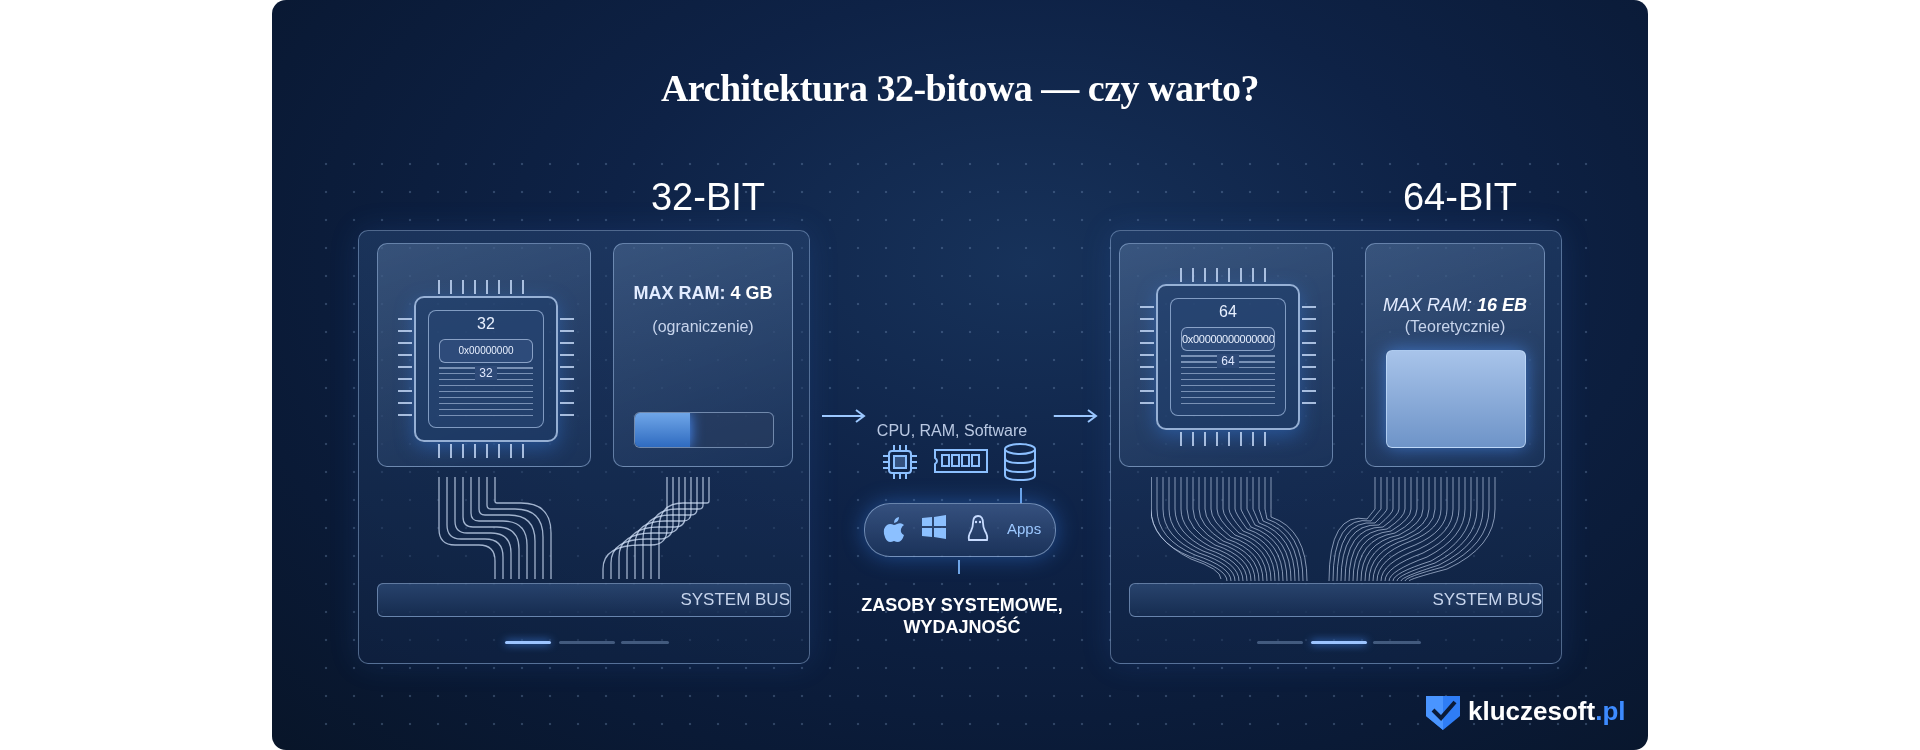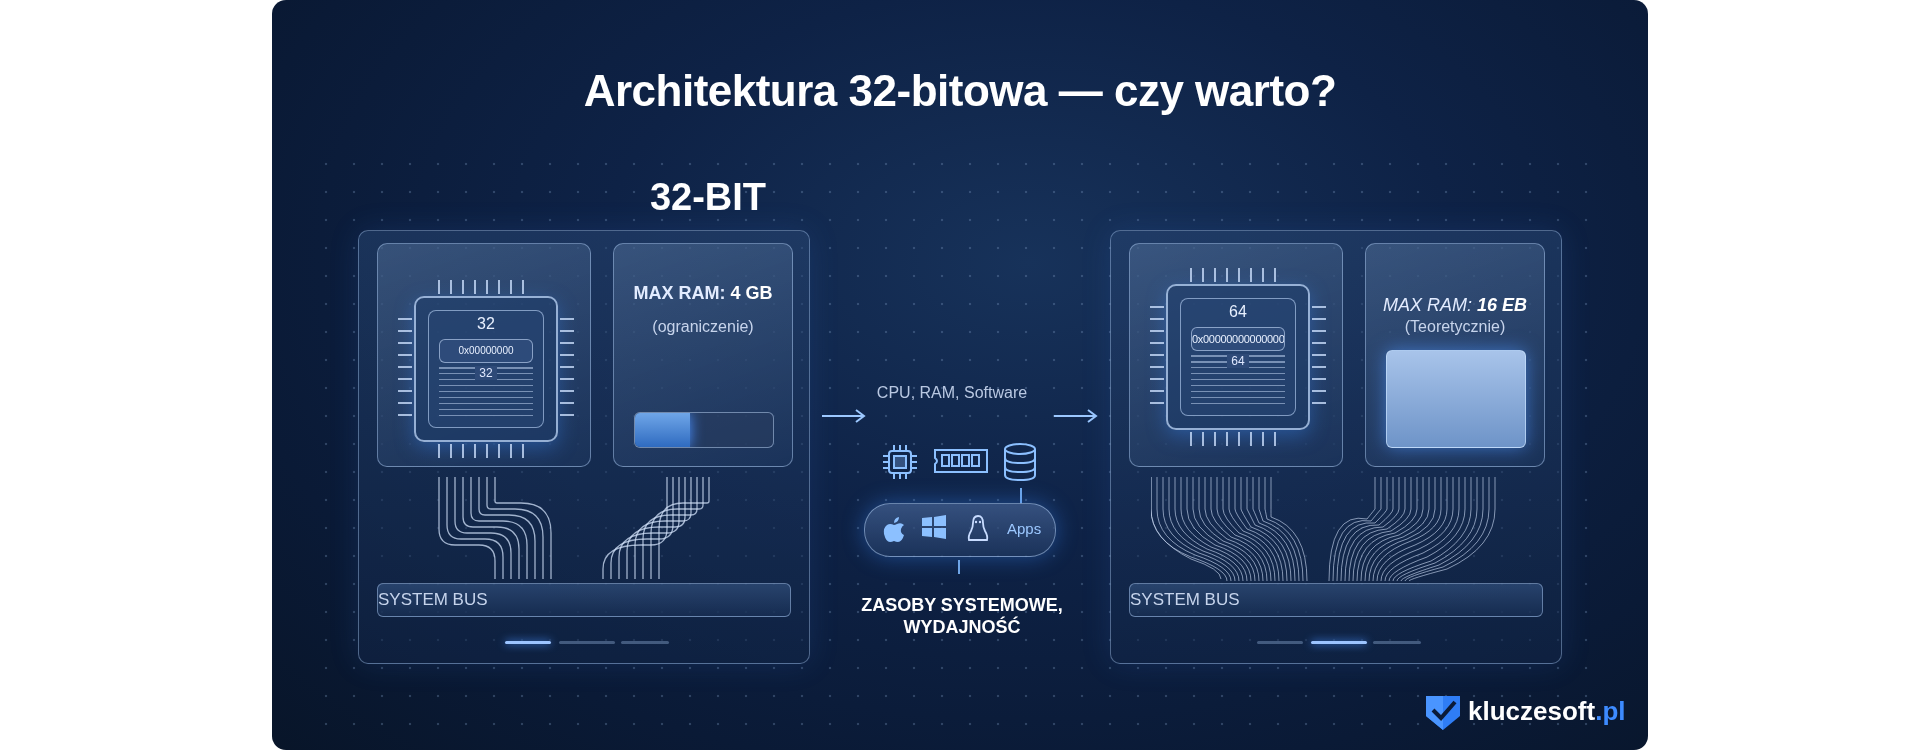--- a/index.html
+++ b/index.html
@@ -1,44 +1,44 @@
 <!DOCTYPE html>
 <html><head>
 <meta charset="utf-8">
 <style>
   html,body{margin:0;padding:0;width:1920px;height:750px;background:#ffffff;overflow:hidden;font-family:"Liberation Sans",sans-serif;}
   .card{position:absolute;left:272px;top:0;width:1376px;height:750px;border-radius:14px;overflow:hidden;
     background:radial-gradient(ellipse at 55% 35%, #17325a 0%, #0e2246 40%, #0a1a36 75%, #081529 100%);}
   .dots{position:absolute;left:40px;top:150px;width:1296px;height:580px;
     background-image:radial-gradient(circle, rgba(140,170,210,0.28) 1.2px, transparent 1.6px);
     background-size:28px 28px;}
-  .title{position:absolute;left:0;top:66px;width:100%;text-align:center;color:#fff;font-weight:700;font-size:44px;letter-spacing:-0.5px;}
-  .sec-title{position:absolute;color:#fff;font-weight:700;font-size:38px;text-align:center;width:300px;}
+  .title{position:absolute;left:0;top:66px;width:100%;text-align:center;color:#fff;font-weight:700;font-size:38px;letter-spacing:-0.5px;font-family:Liberation Serif, serif;}
+  .sec-title{position:absolute;color:#fff;font-weight:400;font-size:38px;text-align:center;width:300px;}
   .panel{position:absolute;border:1.5px solid rgba(160,190,230,0.45);border-radius:10px;
     background:linear-gradient(180deg, rgba(40,70,115,0.55), rgba(18,38,72,0.55));box-shadow:0 0 30px rgba(60,120,220,0.15);}
   .sub{position:absolute;border:1.5px solid rgba(170,200,240,0.5);border-radius:10px;
     background:linear-gradient(160deg, rgba(90,120,160,0.45), rgba(30,55,95,0.6));}
   .chip{position:absolute;border:2px solid rgba(190,215,250,0.75);border-radius:10px;background:rgba(30,60,105,0.55);box-shadow:0 6px 20px rgba(60,140,255,0.35);}
   .chip-inner{position:absolute;left:12px;top:12px;right:12px;bottom:12px;border:1.5px solid rgba(190,215,250,0.6);border-radius:8px;background:rgba(40,70,115,0.5);}
   .pins-top,.pins-bot{position:absolute;height:14px;left:22px;right:22px;
     background:repeating-linear-gradient(90deg, rgba(200,220,250,0.8) 0 2px, transparent 2px 12px);}
   .pins-l,.pins-r{position:absolute;width:14px;top:20px;bottom:20px;
     background:repeating-linear-gradient(180deg, rgba(200,220,250,0.8) 0 2px, transparent 2px 12px);}
   .chip-num{position:absolute;left:0;width:100%;text-align:center;color:#e8f0ff;font-size:16px;}
   .addr{position:absolute;left:10px;right:10px;height:22px;border:1.5px solid rgba(200,220,250,0.6);border-radius:6px;color:#e8f0ff;font-size:10px;text-align:center;line-height:22px;background:rgba(60,90,140,0.4);overflow:hidden;white-space:nowrap;}
   .lines{position:absolute;left:10px;right:10px;background:repeating-linear-gradient(180deg, rgba(190,210,240,0.55) 0 1.5px, transparent 1.5px 6px);}
   .small-num{position:absolute;left:0;width:100%;text-align:center;color:#dfe8ff;font-size:12px;}
   .small-num span{background:#2e4a78;padding:0 4px;}
   .ram-label{position:absolute;left:0;width:100%;text-align:center;color:#e3ecff;font-size:18px;line-height:22px;}
   .ram-label b{color:#fff;}
-  .bus{position:absolute;border:1.5px solid rgba(170,200,240,0.5);border-radius:6px;background:linear-gradient(180deg, rgba(50,80,125,0.7), rgba(25,48,85,0.7));color:#c6d4ec;font-size:17px;text-align:left;line-height:32px;}
+  .bus{position:absolute;border:1.5px solid rgba(170,200,240,0.5);border-radius:6px;background:linear-gradient(180deg, rgba(50,80,125,0.7), rgba(25,48,85,0.7));color:#c6d4ec;font-size:17px;text-align:right;line-height:32px;}
   .indicator{position:absolute;height:3px;border-radius:2px;background:rgba(130,160,200,0.45);}
   .indicator.active{background:#9cc4ff;box-shadow:0 0 8px #4a90ff;}
   .center-title{position:absolute;left:840px;top:372px;width:240px;text-align:center;color:#fff;font-weight:700;font-size:28px;}
-  .center-sub{position:absolute;left:840px;top:384px;width:240px;text-align:center;color:#b9c8e2;font-size:16px;}
+  .center-sub{position:absolute;left:840px;top:422px;width:240px;text-align:center;color:#b9c8e2;font-size:16px;}
   .os-pill{position:absolute;left:865px;top:503px;width:190px;height:52px;border-radius:26px;border:1.5px solid rgba(170,200,240,0.55);
     background:linear-gradient(180deg, rgba(70,100,150,0.7), rgba(30,55,95,0.8));box-shadow:0 0 22px rgba(60,140,255,0.4);}
   .os-icon{position:absolute;top:10px;color:#8cc0ff;font-size:26px;line-height:30px;}
   .apps-label{position:absolute;left:142px;top:16px;color:#9cc8ff;font-size:15px;}
   .zasoby{position:absolute;left:830px;top:594px;width:260px;text-align:center;color:#fff;font-weight:700;font-size:18px;line-height:22px;}
   .logo{position:absolute;left:1152px;top:692px;height:40px;}
   .logo-text{position:absolute;left:44px;top:4px;color:#fff;font-weight:700;font-size:26px;white-space:nowrap;}
   .logo-text .tld{color:#3d8bff;}
 </style>
 </head>
@@ -146,22 +146,23 @@
       </svg>
     <div class="apps-label">Apps</div>
   </div>
   <div style="position:absolute;left:686px;top:560px;width:2px;height:14px;background:#6fa6e8;"></div>
 
   <div class="zasoby" style="left:560px;text-align:center;">
     <div>ZASOBY SYSTEMOWE,</div>
     <div>WYDAJNOŚĆ</div>
   </div>
 
+  <div class="sec-title" style="left:1038px;top:176px;">64-BIT</div>
   <div class="panel" style="left:838px;top:230px;width:450px;height:432px;">
-    <div class="sub" style="left:18px;top:12px;width:212px;height:222px;text-decoration:underline;">
+    <div class="sub" style="left:8px;top:12px;width:212px;height:222px;text-decoration:underline;">
       <div class="chip" style="left:36px;top:40px;width:140px;height:142px;">
         <div class="pins-top" style="top:-18px;"></div>
         <div class="pins-bot" style="bottom:-18px;"></div>
         <div class="pins-l" style="left:-18px;"></div>
         <div class="pins-r" style="right:-18px;"></div>
         <div class="chip-inner">
           <div class="chip-num" style="top:4px;">64</div>
           <div class="addr" style="top:28px;font-size:11px;letter-spacing:-0.3px;">0x0000000000000000</div>
           <div class="lines" style="top:56px;bottom:8px;"></div>
           <div class="small-num" style="top:55px;"><span>64</span></div>

